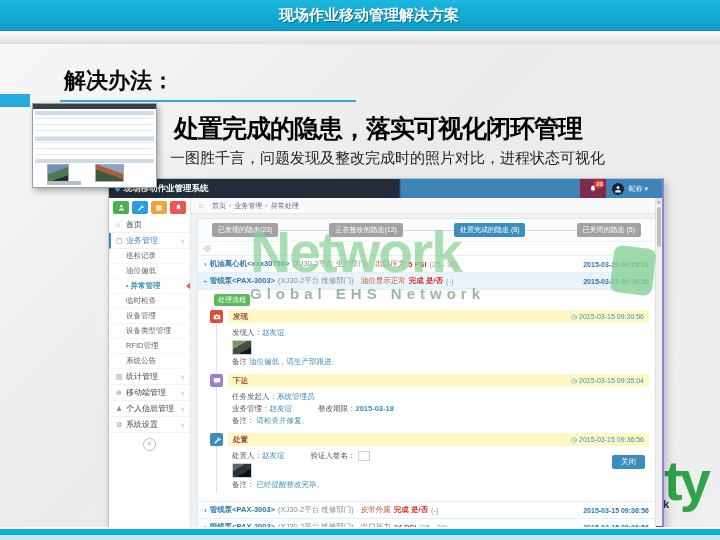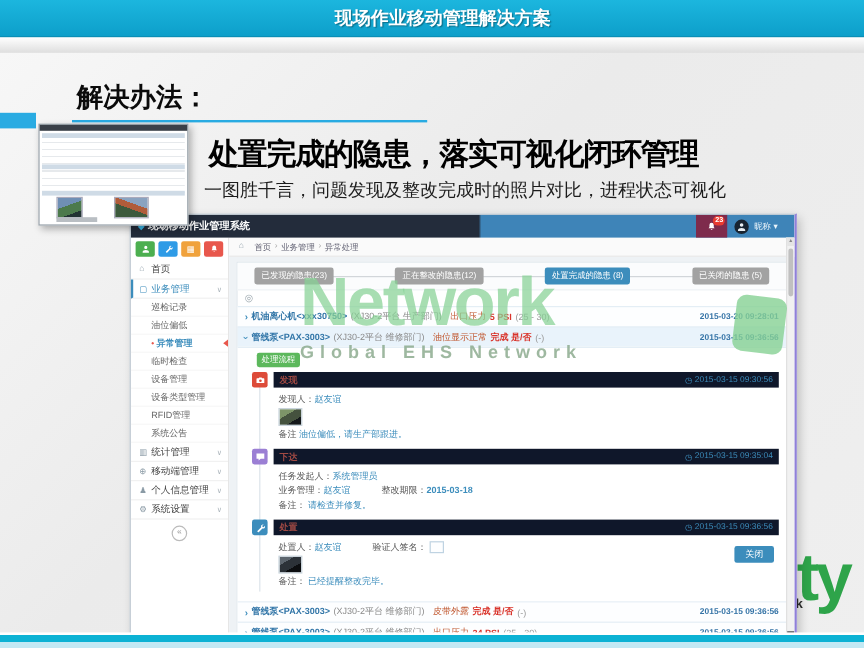--- a/index.html
+++ b/index.html
@@ -105,21 +105,21 @@
   .org{color:#8a8a8a;}
   .iss{color:#c0562e;margin-left:4px;}
   .val{color:#d9342b;font-weight:bold;}
   .rng{color:#999;}
   .date{margin-left:auto;color:#3473a6;font-weight:bold;font-size:7px;}
 
   .detail{position:relative;padding:4px 6px 4px 30px;border-top:1px solid #e4eef5;background:#fff;}
   .tl-line{position:absolute;left:18px;top:26px;bottom:8px;width:1px;background:#dde4ea;}
   .tag{display:inline-block;background:#5cb85c;color:#fff;font-size:7px;padding:1px 4px;border-radius:2px;margin:0 0 4px -14px;}
   .sec{position:relative;margin-bottom:4px;}
-  .sec-head{display:flex;align-items:center;background:#0f172a;height:13px;padding:0 5px;}
+  .sec-head{display:flex;align-items:center;background:#fef9c3;height:13px;padding:0 5px;}
   .sec-title{color:#a14a44;font-weight:bold;font-size:7.5px;}
   .sec-time{margin-left:auto;color:#3c8dbc;font-size:7px;display:flex;align-items:center;gap:2px;}
   .sec-icon{position:absolute;left:-18px;top:0;width:13px;height:13px;border-radius:2px;
     display:flex;align-items:center;justify-content:center;}
   .sec-icon svg{width:8px;height:8px;fill:#fff;}
   .i-red{background:#dd4b39;}.i-purple{background:#9b7fd4;}.i-blue{background:#3c8dbc;}
   .sec-body{padding:3px 4px 1px;}
   .ln{margin:2px 0;font-size:7.5px;color:#555;white-space:nowrap;}
   .lv{color:#3c8dbc;text-align:center;}
   .lv-b{color:#3c8dbc;font-weight:bold;}

